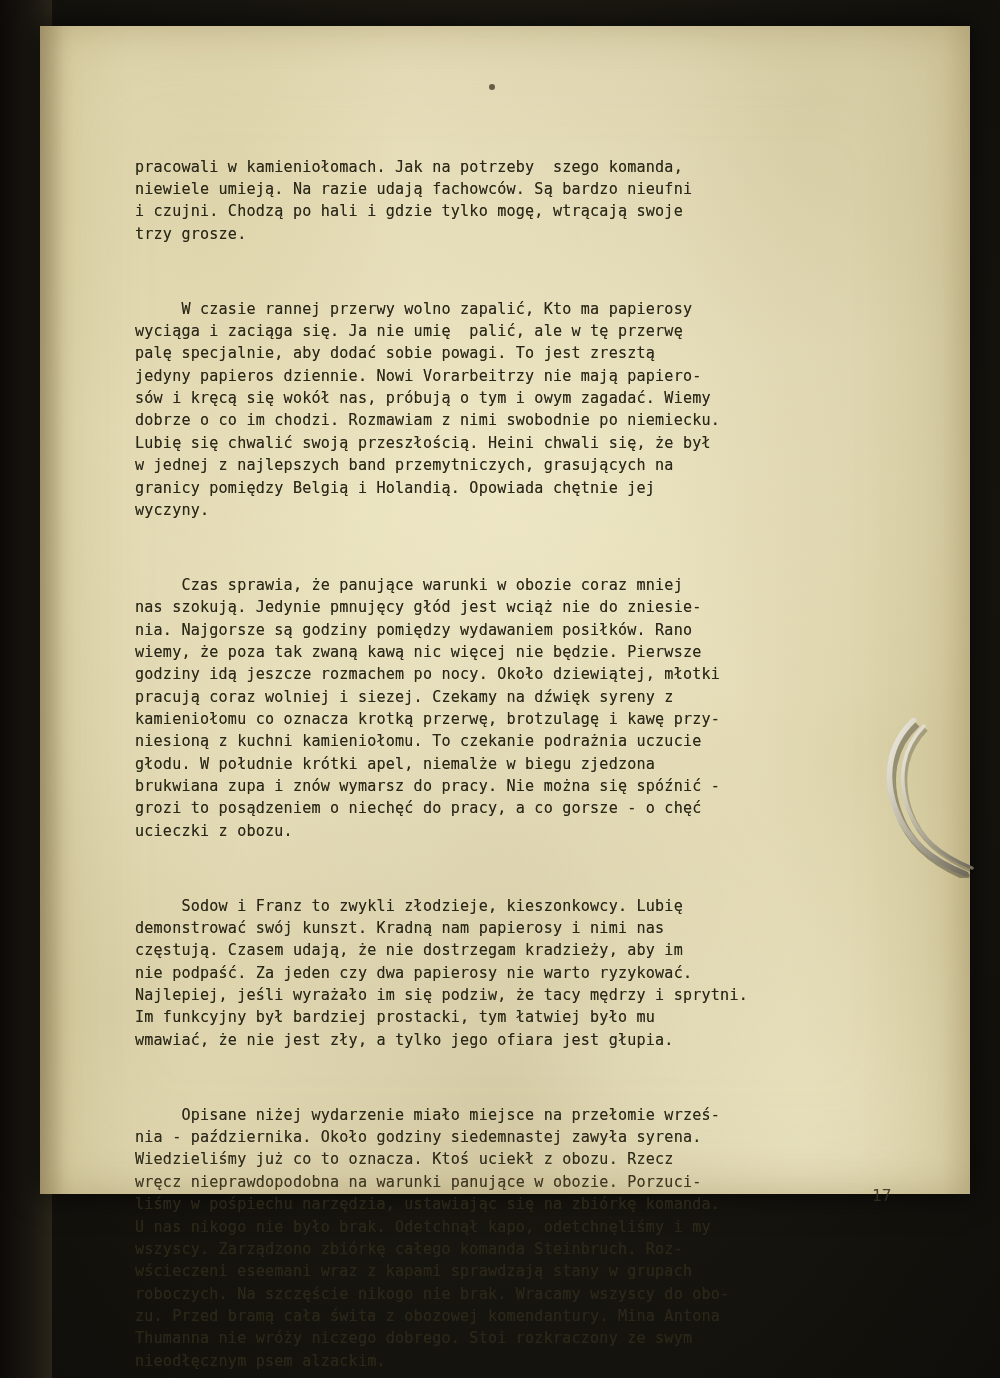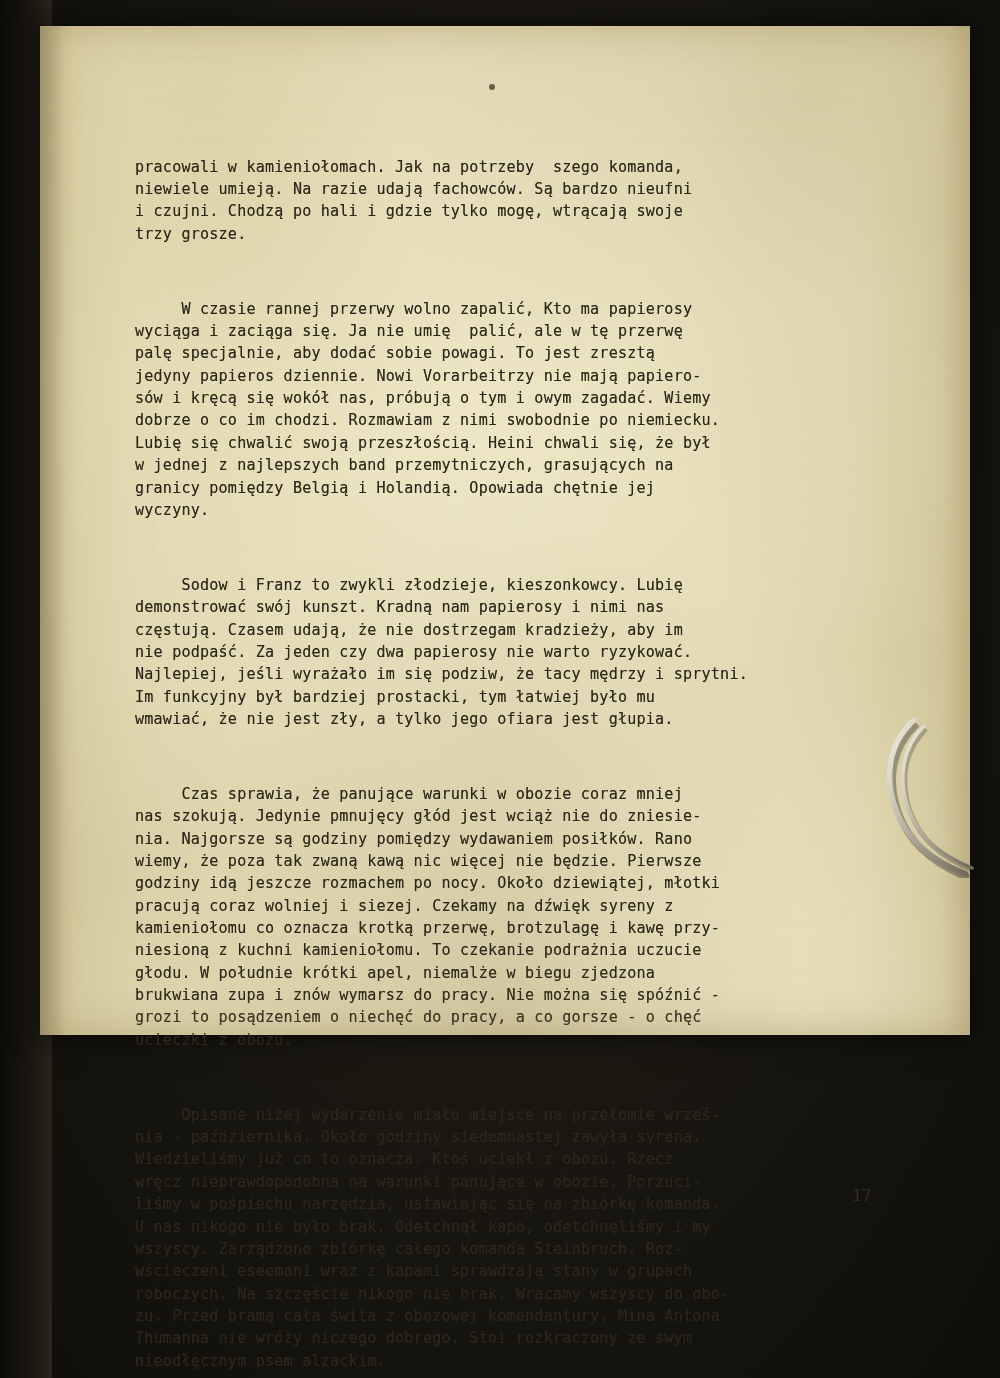--- a/index.html
+++ b/index.html
@@ -32,21 +32,21 @@
     height: 1378px;
     background: linear-gradient(to right, #0d0b08 0%, #1a1711 60%, #2a251a 100%);
   }
 
   
   #page {
     position: absolute;
     left: 40px;
     top: 26px;
     width: 930px;
-    height: 1009px;
+    height: 1168px;
     background:
       linear-gradient(to right,
         #d8cfa6 0%,
         #e4dcb4 3%,
         #ece5c2 10%,
         #efe8c8 40%,
         #ece5c3 70%,
         #e6dfbb 88%,
         #ddd4ac 97%,
         #cfc49b 100%);
@@ -116,21 +116,21 @@
   }
   .para {
     margin: 0;
     white-space: pre-wrap;
   }
   .para + .para { margin-top: 8px; }
 
   
   #page-number {
     position: absolute;
-    left: 812px;
+    left: 832px;
     top: 1160px;
     font-family: "DejaVu Sans Mono", monospace;
     font-size: 16px;
     color: #312d1d;
   }
 
   
   #clip {
     position: absolute;
     left: 880px;
@@ -171,39 +171,39 @@
     <p class="para">     W czasie rannej przerwy wolno zapalić, Kto ma papierosy
 wyciąga i zaciąga się. Ja nie umię  palić, ale w tę przerwę
 palę specjalnie, aby dodać sobie powagi. To jest zresztą
 jedyny papieros dziennie. Nowi Vorarbeitrzy nie mają papiero-
 sów i kręcą się wokół nas, próbują o tym i owym zagadać. Wiemy
 dobrze o co im chodzi. Rozmawiam z nimi swobodnie po niemiecku.
 Lubię się chwalić swoją przeszłością. Heini chwali się, że był
 w jednej z najlepszych band przemytniczych, grasujących na
 granicy pomiędzy Belgią i Holandią. Opowiada chętnie jej
 wyczyny.</p>
-    <p class="para">     Sodow i Franz to zwykli złodzieje, kieszonkowcy. Lubię
-demonstrować swój kunszt. Kradną nam papierosy i nimi nas
-częstują. Czasem udają, że nie dostrzegam kradzieży, aby im
-nie podpaść. Za jeden czy dwa papierosy nie warto ryzykować.
-Najlepiej, jeśli wyrażało im się podziw, że tacy mędrzy i sprytni.
-Im funkcyjny był bardziej prostacki, tym łatwiej było mu
-wmawiać, że nie jest zły, a tylko jego ofiara jest głupia.</p>
     <p class="para">     Czas sprawia, że panujące warunki w obozie coraz mniej
 nas szokują. Jedynie pmnujęcy głód jest wciąż nie do zniesie-
 nia. Najgorsze są godziny pomiędzy wydawaniem posiłków. Rano
 wiemy, że poza tak zwaną kawą nic więcej nie będzie. Pierwsze
 godziny idą jeszcze rozmachem po nocy. Około dziewiątej, młotki
 pracują coraz wolniej i siezej. Czekamy na dźwięk syreny z
 kamieniołomu co oznacza krotką przerwę, brotzulagę i kawę przy-
 niesioną z kuchni kamieniołomu. To czekanie podrażnia uczucie
 głodu. W południe krótki apel, niemalże w biegu zjedzona
 brukwiana zupa i znów wymarsz do pracy. Nie można się spóźnić -
 grozi to posądzeniem o niechęć do pracy, a co gorsze - o chęć
 ucieczki z obozu.</p>
+    <p class="para">     Sodow i Franz to zwykli złodzieje, kieszonkowcy. Lubię
+demonstrować swój kunszt. Kradną nam papierosy i nimi nas
+częstują. Czasem udają, że nie dostrzegam kradzieży, aby im
+nie podpaść. Za jeden czy dwa papierosy nie warto ryzykować.
+Najlepiej, jeśli wyrażało im się podziw, że tacy mędrzy i sprytni.
+Im funkcyjny był bardziej prostacki, tym łatwiej było mu
+wmawiać, że nie jest zły, a tylko jego ofiara jest głupia.</p>
     <p class="para">     Opisane niżej wydarzenie miało miejsce na przełomie wrześ-
 nia - października. Około godziny siedemnastej zawyła syrena.
 Wiedzieliśmy już co to oznacza. Ktoś uciekł z obozu. Rzecz
 wręcz nieprawdopodobna na warunki panujące w obozie. Porzuci-
 liśmy w pośpiechu narzędzia, ustawiając się na zbiórkę komanda.
 U nas nikogo nie było brak. Odetchnął kapo, odetchnęliśmy i my
 wszyscy. Zarządzono zbiórkę całego komanda Steinbruch. Roz-
 wścieczeni eseemani wraz z kapami sprawdzają stany w grupach
 roboczych. Na szczęście nikogo nie brak. Wracamy wszyscy do obo-
 zu. Przed bramą cała świta z obozowej komendantury. Mina Antona

